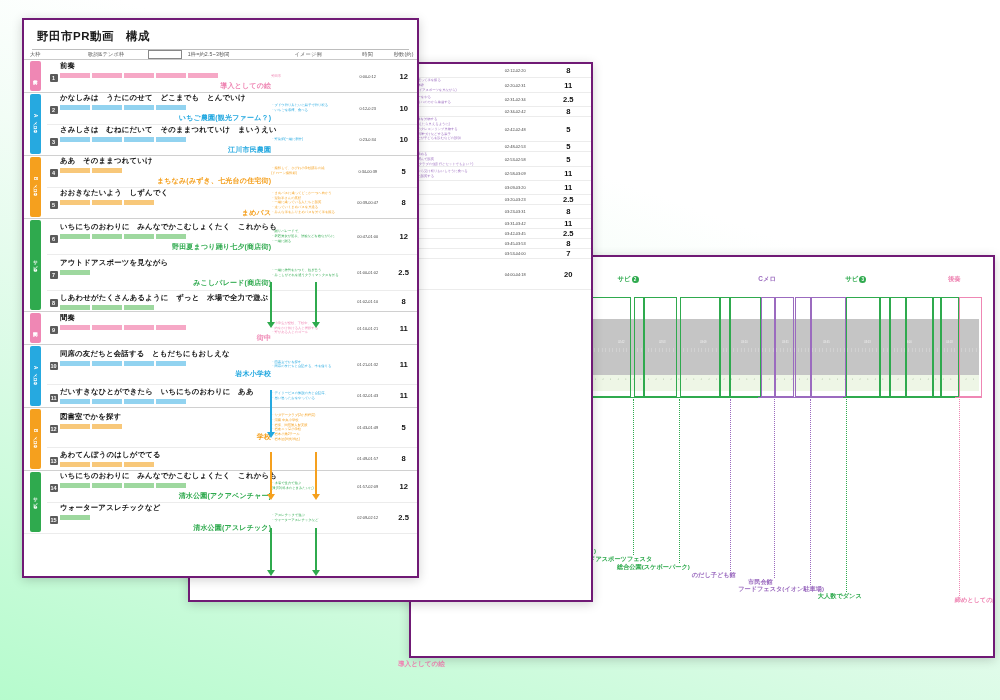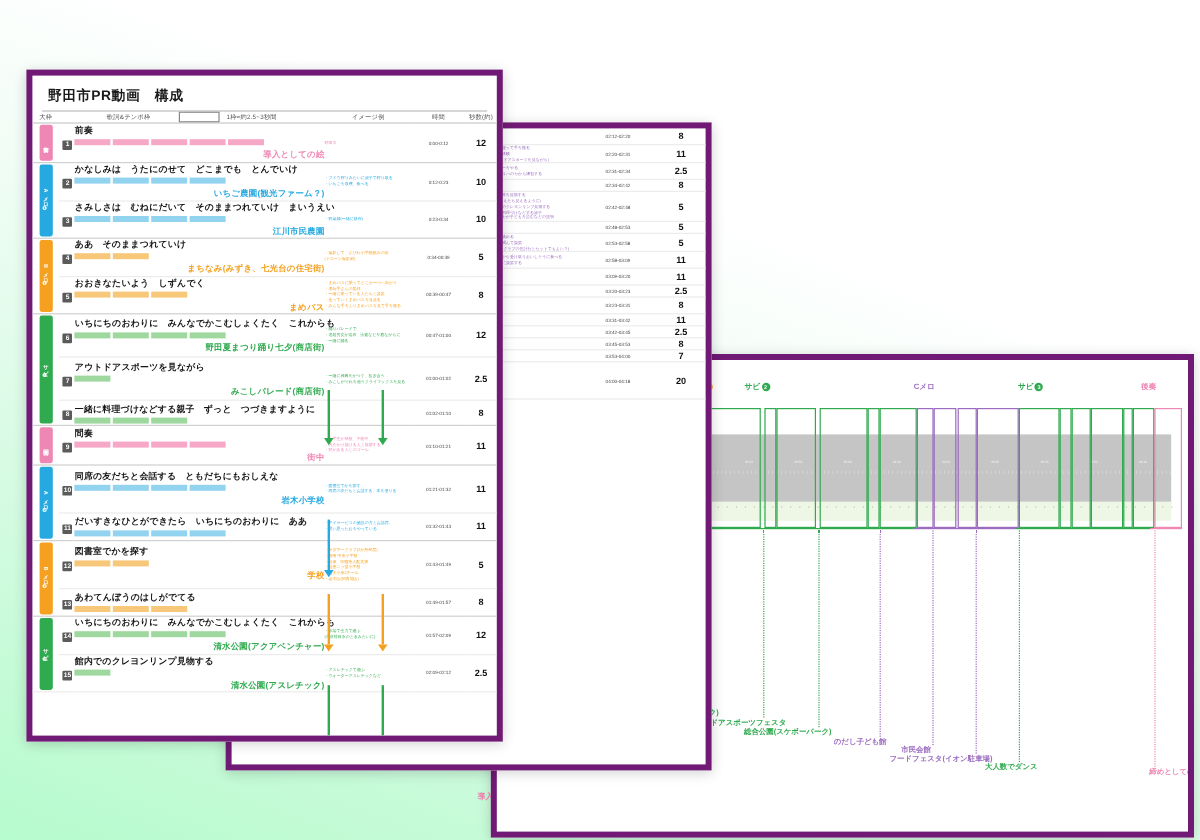--- a/index.html
+++ b/index.html
@@ -8,24 +8,23 @@
     width:1000px; height:700px; overflow:hidden;
     font-family:"Liberation Sans","DejaVu Sans",sans-serif;
     background: linear-gradient(200deg, #ffffff 0%, #ffffff 30%, #f2fdf6 45%, #d8fbe4 70%, #b6fbcd 100%);
     position:relative;
   }
 
   
   .sheet {
     position:absolute;
     background:#fff;
-    border:5px solid #701a75;
+    border:2px solid #701a75;
     box-shadow:0 2px 10px rgba(0,0,0,.18);
     overflow:hidden;
-    margin-top:40px;
   }
 
   
   #sheet-mid { left:188px; top:62px; width:405px; height:540px; z-index:2; }
   
   #sheet-tl  { left:409px; top:255px; width:586px; height:403px; z-index:1; }
   
   #sheet-main{ left:22px; top:18px; width:397px; height:560px; z-index:3; }
 
   
@@ -780,21 +779,21 @@
 ・みこしがそれを追うクライマックスを見る</div>
           </td>
           <td class="tcell">01:00-01:02</td>
           <td class="scell">2.5</td>
         </tr>
         <tr class="row secbreak">
           <td>
             <div class="noBox">8</div>
           </td>
           <td class="lyrcell">
-            <div class="lyr">一緒に料理づけなどする親子　ずっと　つづきますように</div>
+            <div class="lyr">しあわせがたくさんあるように　ずっと　水場で全力で遊ぶ</div>
             <div class="blocks">
               <i style="background: rgb(158, 216, 159);"></i>
               <i style="background: rgb(158, 216, 159);"></i>
               <i style="background: rgb(158, 216, 159);"></i>
             </div>
           </td>
           <td class="imgcell"></td>
           <td class="tcell">01:02-01:10</td>
           <td class="scell">8</td>
         </tr>
@@ -939,21 +938,21 @@
 (滝沢対科水のときみたいに)</div>
           </td>
           <td class="tcell">01:57-02:09</td>
           <td class="scell">12</td>
         </tr>
         <tr class="row">
           <td>
             <div class="noBox">15</div>
           </td>
           <td class="lyrcell">
-            <div class="lyr">館内でのクレヨンリンプ見物する</div>
+            <div class="lyr">ウォーターアスレチックなど</div>
             <div class="blocks">
               <i style="background: rgb(158, 216, 159);"></i>
             </div>
             <div class="place" style="color: rgb(47, 170, 78);">清水公園(アスレチック)</div>
           </td>
           <td class="imgcell">
             <div class="imgnote" style="color: rgb(47, 170, 78); white-space: pre-line;">・アスレチックで遊ぶ
 ・ウォーターアスレチックなど</div>
           </td>
           <td class="tcell">02:09-02:12</td>

